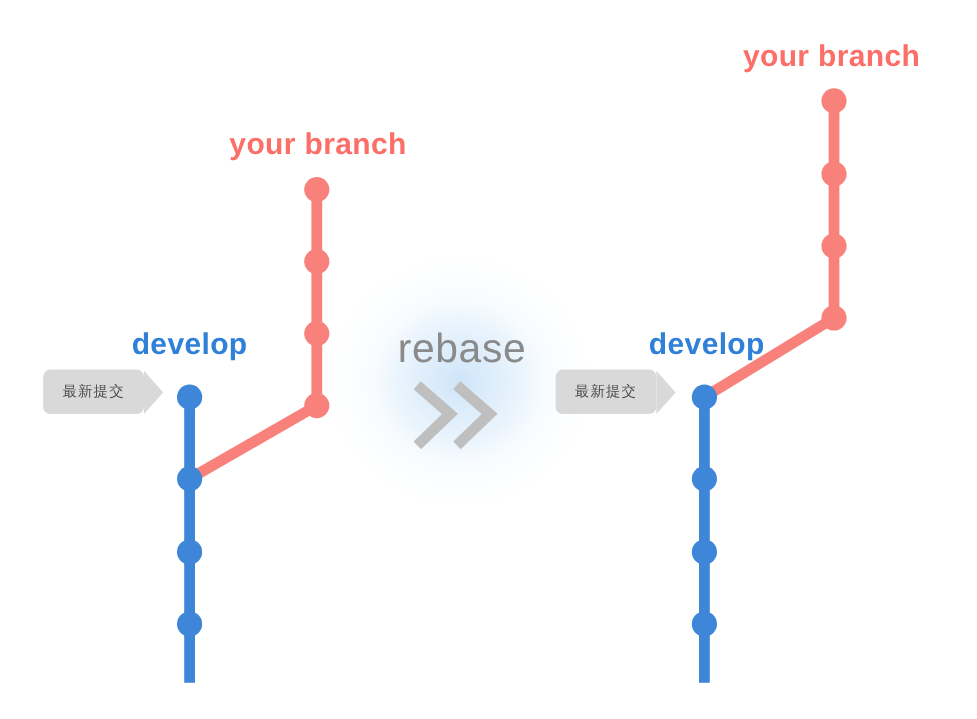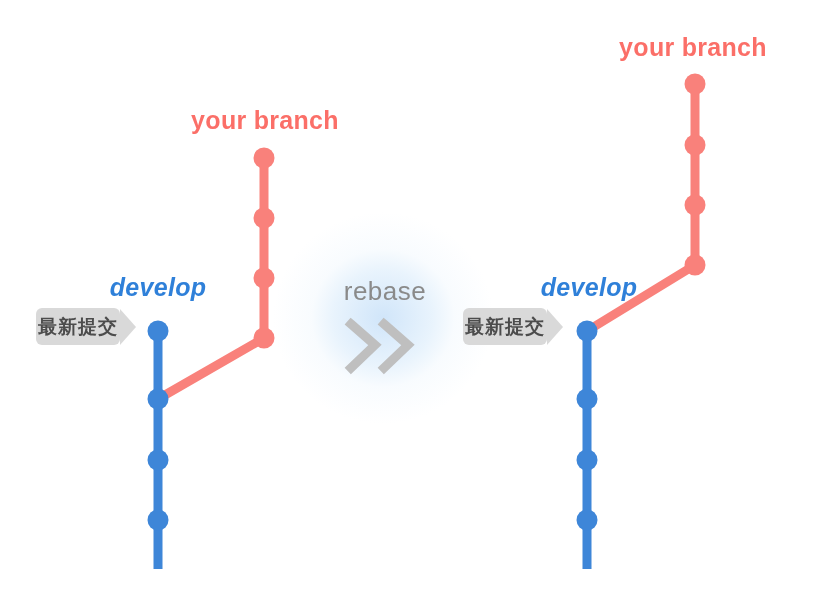--- a/index.html
+++ b/index.html
@@ -38,31 +38,31 @@
   .branch-label {
     position: absolute;
     transform: translateX(-50%);
     font-size: 25px;
     line-height: 20px;
     font-weight: 600;
     white-space: nowrap;
     letter-spacing: 0.3px;
   }
   .branch-label.red  { color: var(--red-text); }
-  .branch-label.blue { color: var(--blue-text); font-style: italic; }
+  .branch-label.blue { color: var(--blue-text); }
   .pos-yb-before  { left: 265px; top: 110px; }
   .pos-dev-before { left: 158px; top: 277px; }
   .pos-yb-after   { left: 693px; top: 37px;  }
   .pos-dev-after  { left: 589px; top: 277px; }
   .rebase-label {
     position: absolute;
     left: 385px;
     top: 275px;
     transform: translateX(-50%);
-    font-size: 26px;
+    font-size: 34px;
     line-height: 32px;
     color: var(--rebase-text);
     letter-spacing: 0.5px;
   }
   .chevrons {
     position: absolute;
     left: 342px;
     top: 316px;
   }
   .chevrons polyline {
@@ -90,22 +90,22 @@
     transform: translateY(-50%);
     width: 0;
     height: 0;
     border-top: 18.5px solid transparent;
     border-bottom: 18.5px solid transparent;
     border-left: 16px solid var(--tag-bg);
   }
   .pos-tag-before { left: 36px;  top: 308px; }
   .pos-tag-after  { left: 463px; top: 308px; }
   .tag-text {
-    font-size: 19px;
-    font-weight: 700;
+    font-size: 12px;
+    font-weight: 400;
     color: var(--tag-text);
     letter-spacing: 1px;
     white-space: nowrap;
   }
 </style>
 </head>
 <body>
 
 <div class="stage">
 

